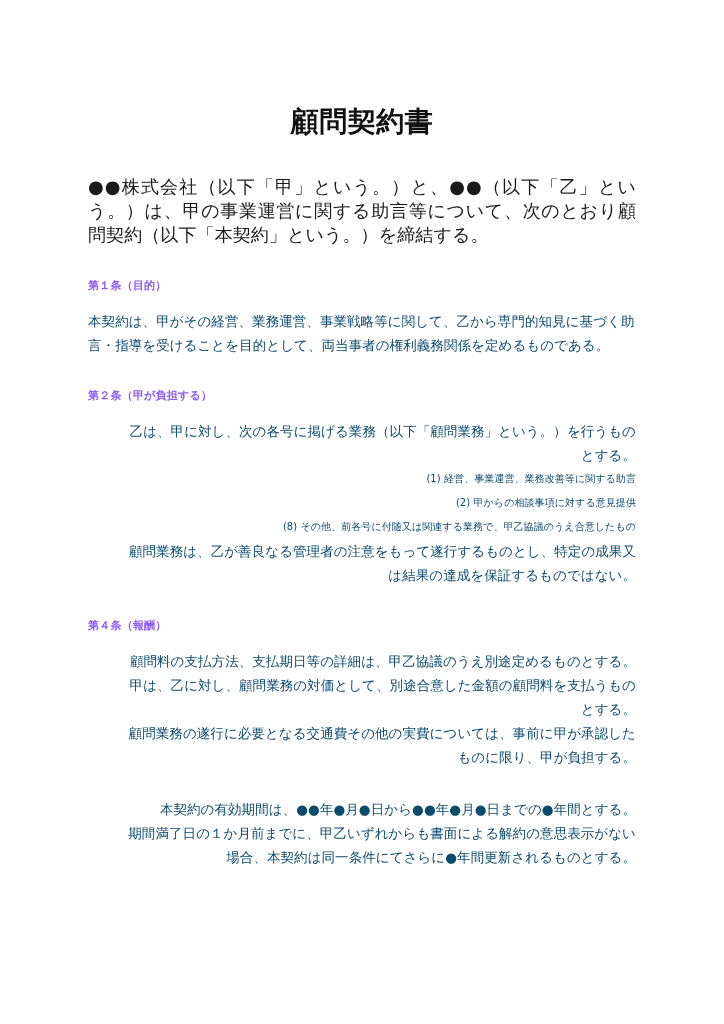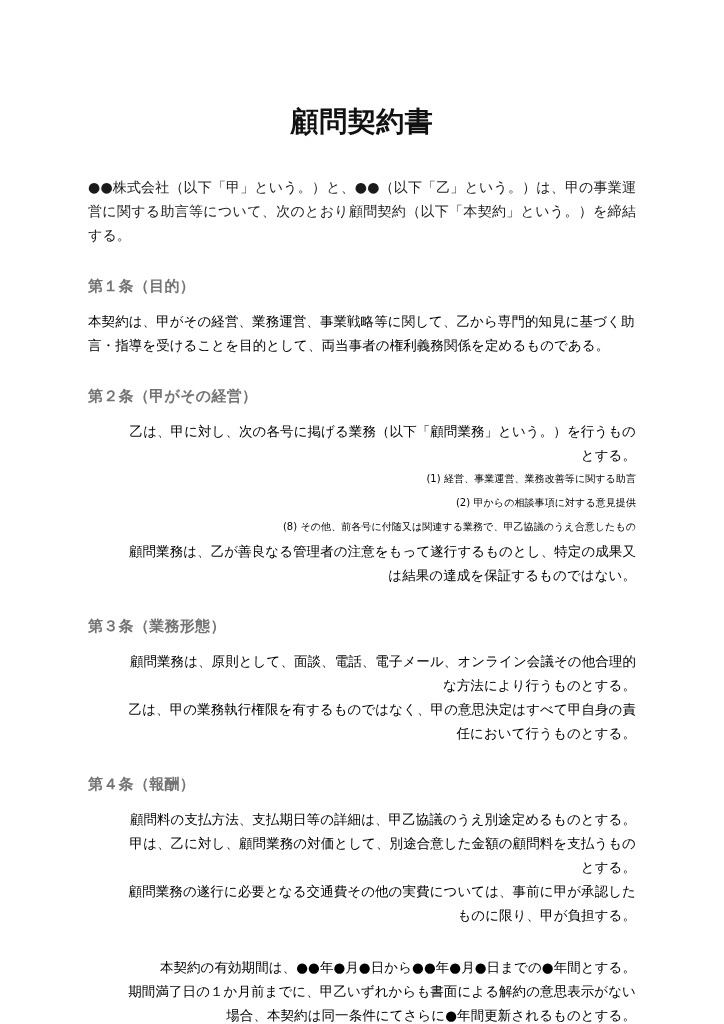--- a/index.html
+++ b/index.html
@@ -32,47 +32,47 @@
     font-size: 28px;
     font-weight: bold;
     letter-spacing: 0.02em;
     line-height: 1.25;
     color: #111111;
   }
 
   .intro {
     margin: 0;
     padding-top: 36px;
-    font-size: 14px;
+    font-size: 18px;
     line-height: 24px;
     text-align: justify;
     letter-spacing: 0.005em;
     color: #1a1a1a;
   }
 
   .article {
     margin: 0;
     padding-top: 28px;
   }
 
   .article-heading {
     margin: 0 0 12px 0;
-    font-size: 15px;
+    font-size: 11px;
     font-weight: bold;
     line-height: 22px;
     letter-spacing: 0.02em;
-    color: #737373;
+    color: #8b5cf6;
   }
 
   .article-body {
     margin: 0;
     font-size: 13.5px;
     line-height: 24px;
     letter-spacing: 0.005em;
-    color: #000000;
+    color: #0c4a6e;
   }
 
   .article-body.indented {
     padding-left: 40px;
     text-align: right;
   }
 
   .para {
     margin: 0;
   }
@@ -99,39 +99,32 @@
   <p class="intro">●●株式会社（以下「甲」という。）と、●●（以下「乙」という。）は、甲の事業運営に関する助言等について、次のとおり顧問契約（以下「本契約」という。）を締結する。</p>
 
   <section class="article">
     <h2 class="article-heading">第１条（目的）</h2>
     <div class="article-body">
       <p class="para">本契約は、甲がその経営、業務運営、事業戦略等に関して、乙から専門的知見に基づく助言・指導を受けることを目的として、両当事者の権利義務関係を定めるものである。</p>
     </div>
   </section>
 
   <section class="article">
-    <h2 class="article-heading">第２条（甲がその経営）</h2>
+    <h2 class="article-heading">第２条（甲が負担する）</h2>
     <div class="article-body indented">
       <p class="para">乙は、甲に対し、次の各号に掲げる業務（以下「顧問業務」という。）を行うものとする。</p>
       <ul class="item-list">
         <li>(1) 経営、事業運営、業務改善等に関する助言</li>
         <li>(2) 甲からの相談事項に対する意見提供</li>
         <li>(8) その他、前各号に付随又は関連する業務で、甲乙協議のうえ合意したもの</li>
       </ul>
       <p class="para">顧問業務は、乙が善良なる管理者の注意をもって遂行するものとし、特定の成果又は結果の達成を保証するものではない。</p>
     </div>
   </section>
 
-  <section class="article">
-    <h2 class="article-heading">第３条（業務形態）</h2>
-    <div class="article-body indented">
-      <p class="para">顧問業務は、原則として、面談、電話、電子メール、オンライン会議その他合理的な方法により行うものとする。</p>
-      <p class="para">乙は、甲の業務執行権限を有するものではなく、甲の意思決定はすべて甲自身の責任において行うものとする。</p>
-    </div>
-  </section>
 
   <section class="article">
     <h2 class="article-heading">第４条（報酬）</h2>
     <div class="article-body indented">
       <p class="para">顧問料の支払方法、支払期日等の詳細は、甲乙協議のうえ別途定めるものとする。</p>
       <p class="para">甲は、乙に対し、顧問業務の対価として、別途合意した金額の顧問料を支払うものとする。</p>
       <p class="para">顧問業務の遂行に必要となる交通費その他の実費については、事前に甲が承認したものに限り、甲が負担する。</p>
     </div>
   </section>
 

